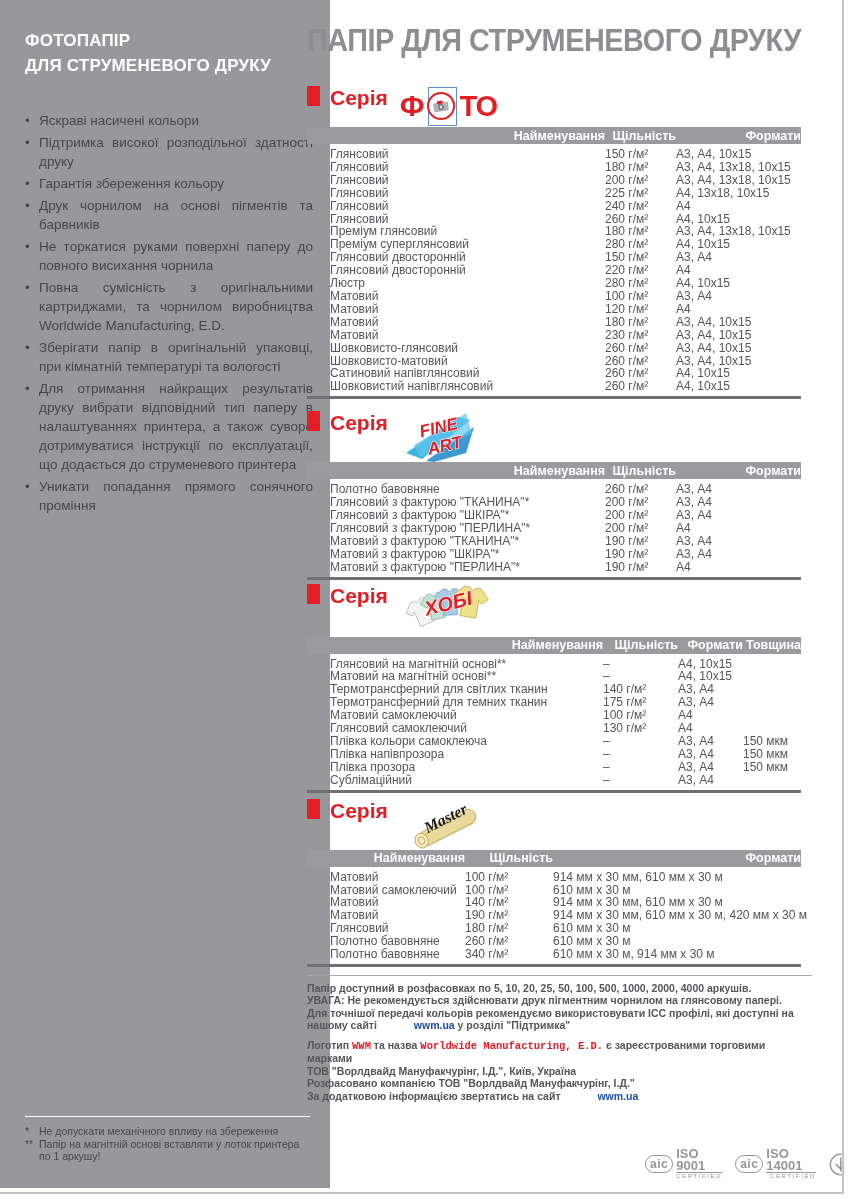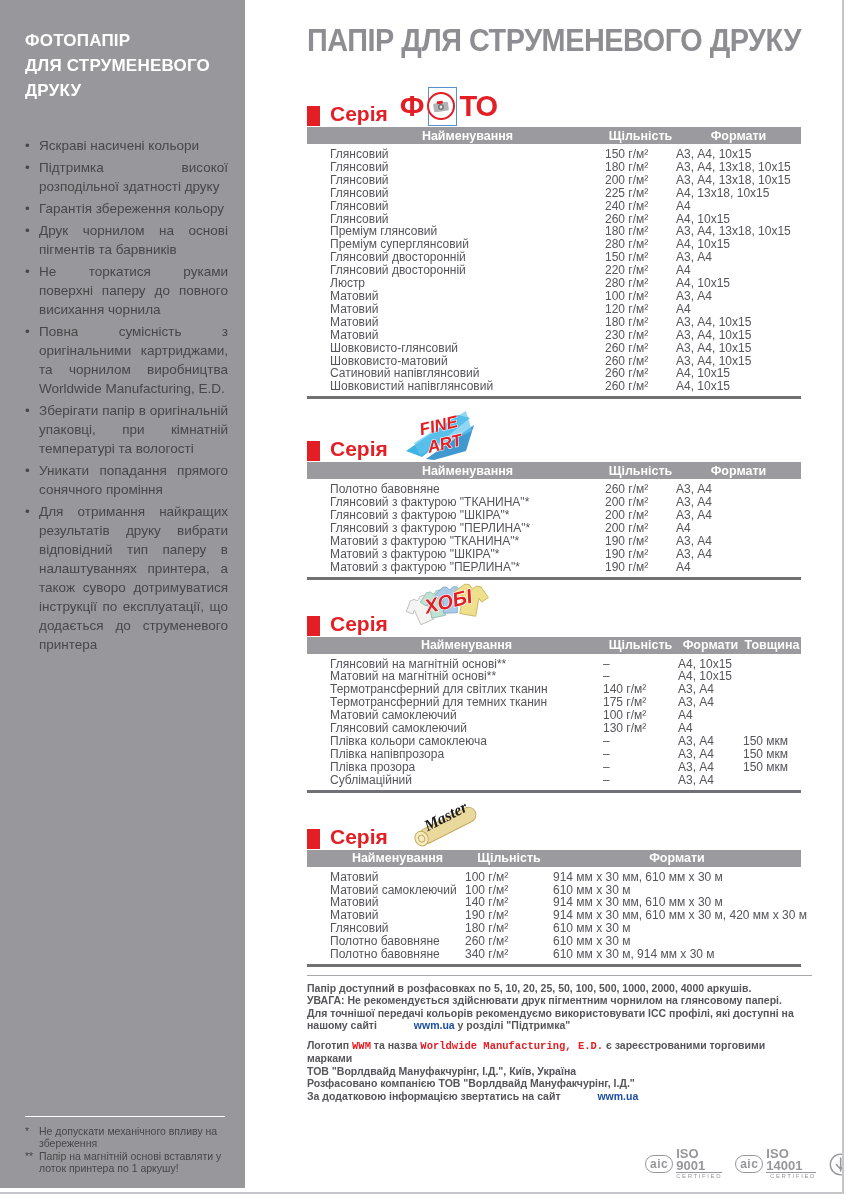--- a/index.html
+++ b/index.html
@@ -1,45 +1,45 @@
 <!DOCTYPE html>
 <html><head>
 <meta charset="utf-8">
 <style>
   html,body{margin:0;padding:0;width:848px;height:1200px;background:#fff;
     font-family:"Liberation Sans",sans-serif;}
   .page{position:absolute;left:0;top:0;width:842px;height:1192px;background:#fff;
     border-right:2px solid #c6c6ca;border-bottom:2px solid #c6c6ca;overflow:hidden;}
   
-  .sidebar{position:absolute;left:0;top:0;width:245px;height:1188px;background:#98989c;}
+  .sidebar{position:absolute;left:0;top:0;width:330px;height:1188px;background:#98989c;}
   .sb-title{margin:28px 22px 0 25px;color:#fff;font-weight:bold;font-size:17px;line-height:25px;letter-spacing:.2px;}
   .bullets{margin:33px 17px 0 25px;padding:0;list-style:none;}
   .bullets li{position:relative;padding-left:14px;font-size:13.5px;line-height:19px;
     text-align:justify;margin-bottom:3px;color:#47474a;}
   .bullets li::before{content:"\2022";position:absolute;left:0;top:0;color:#47474a;}
   .sb-foot{position:absolute;left:25px;right:20px;top:1116px;}
   .sb-foot-line{border-top:1px solid #fff;margin-bottom:8px;}
   .fnote{display:flex;font-size:10.5px;line-height:12px;color:#47474a;margin-bottom:1px;}
   .fnote .mk{width:14px;flex:none;text-align:left;}
   
   .main{position:absolute;left:307px;top:0;width:505px;}
   .main-title{margin:22px 0 0 0;font-size:31px;line-height:38px;font-weight:bold;color:#8e8e92;
     white-space:nowrap;transform:scaleX(.93);transform-origin:left center;letter-spacing:-.5px;}
-  .sec-header{display:flex;align-items:flex-end;}
+  .sec-header{display:flex;align-items:flex-start;}
   .red-sq{width:13px;height:20px;background:#e31e24;flex:none;margin-right:10px;}
   .serie{font-size:21px;font-weight:bold;color:#e31e24;margin-right:12px;}
   .sec-foto .sec-header{margin-top:26px;height:40px;}
   .sec-fine .sec-header{margin-top:12px;height:50px;}
   .sec-hobby .sec-header{margin-top:4px;height:52px;}
   .sec-master .sec-header{margin-top:6px;height:50px;}
   
   table.prod{width:494px;border-collapse:collapse;table-layout:fixed;
     border-bottom:3px solid #717175;margin-top:1px;}
   table.prod th{background:#9b9b9f;color:#fff;font-size:12.5px;font-weight:bold;
-    text-align:center;height:17px;padding:0;white-space:nowrap;margin-top:40px;}
+    text-align:right;height:17px;padding:0;white-space:nowrap;margin-top:40px;}
   table.prod th:first-child{padding-left:23px;}
   table.prod td{font-size:12px;line-height:12.9px;color:#55555a;padding:0;white-space:nowrap;}
   table.prod td:first-child{padding-left:23px;font-weight:normal;}
   table.prod tbody tr:first-child td{padding-top:4px;}
   table.prod tbody tr:last-child td{padding-bottom:3px;}
   
   .logo-foto{display:flex;align-items:center;}
   .logo-foto .f{color:#e31e24;font-weight:bold;font-size:29px;letter-spacing:-1px;line-height:29px;}
   .cam-wrap{position:relative;width:34px;height:40px;margin:0 1px;flex:none;}
   .cam-frame{position:absolute;left:3px;top:1px;width:27px;height:37px;border:1px solid #5b8fd0;}
@@ -71,22 +71,22 @@
       <div>ДЛЯ СТРУМЕНЕВОГО ДРУКУ</div>
     </div>
     <ul class="bullets" id="bullet-list">
         <li>Яскраві насичені кольори</li>
         <li>Підтримка високої розподільної здатності друку</li>
         <li>Гарантія збереження кольору</li>
         <li>Друк чорнилом на основі пігментів та барвників</li>
         <li>Не торкатися руками поверхні паперу до повного висихання чорнила</li>
         <li>Повна сумісність з оригінальними картриджами, та чорнилом виробництва Worldwide Manufacturing, E.D.</li>
         <li>Зберігати папір в оригінальній упаковці, при кімнатній температурі та вологості</li>
+        <li>Для отримання найкращих результатів друку вибрати відповідний тип паперу в налаштуваннях принтера, а також суворо дотримуватися інструкції по експлуатації, що додається до струменевого принтера</li>
         <li>Уникати попадання прямого сонячного проміння</li>
-        <li>Для отримання найкращих результатів друку вибрати відповідний тип паперу в налаштуваннях принтера, а також суворо дотримуватися інструкції по експлуатації, що додається до струменевого принтера</li>
       </ul>
     <div class="sb-foot">
       <div class="sb-foot-line"></div>
       <div class="fnote">
         <span class="mk">*</span>
         <span>Не допускати механічного впливу на збереження</span>
       </div>
       <div class="fnote">
         <span class="mk">**</span>
         <span>Папір на магнітній основі вставляти у лоток принтера по 1 аркушу!</span>

